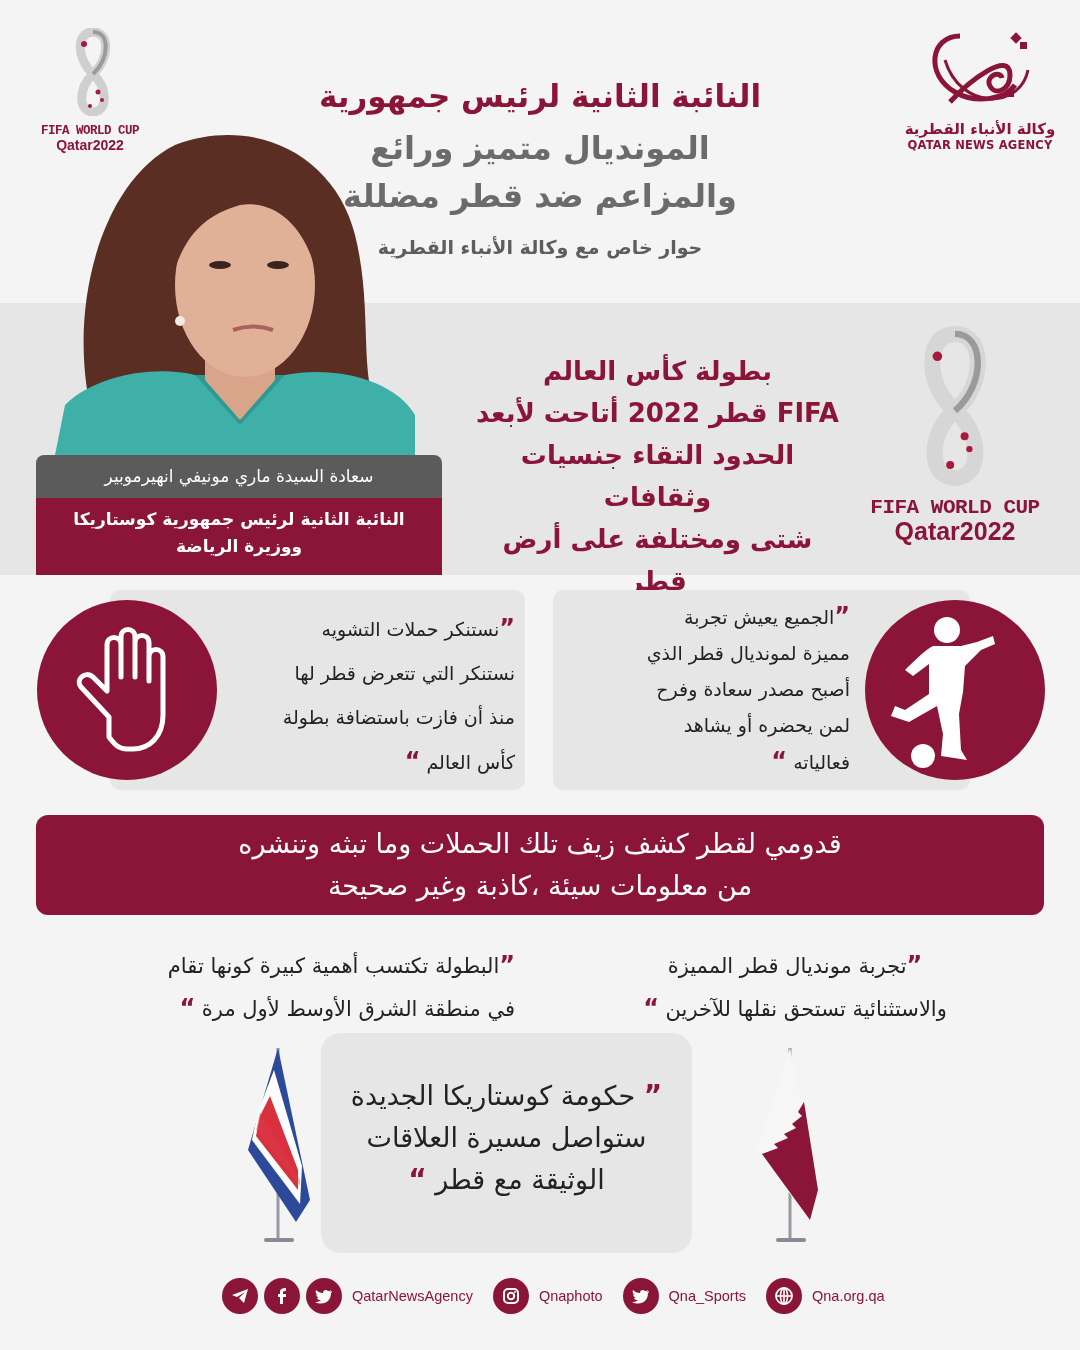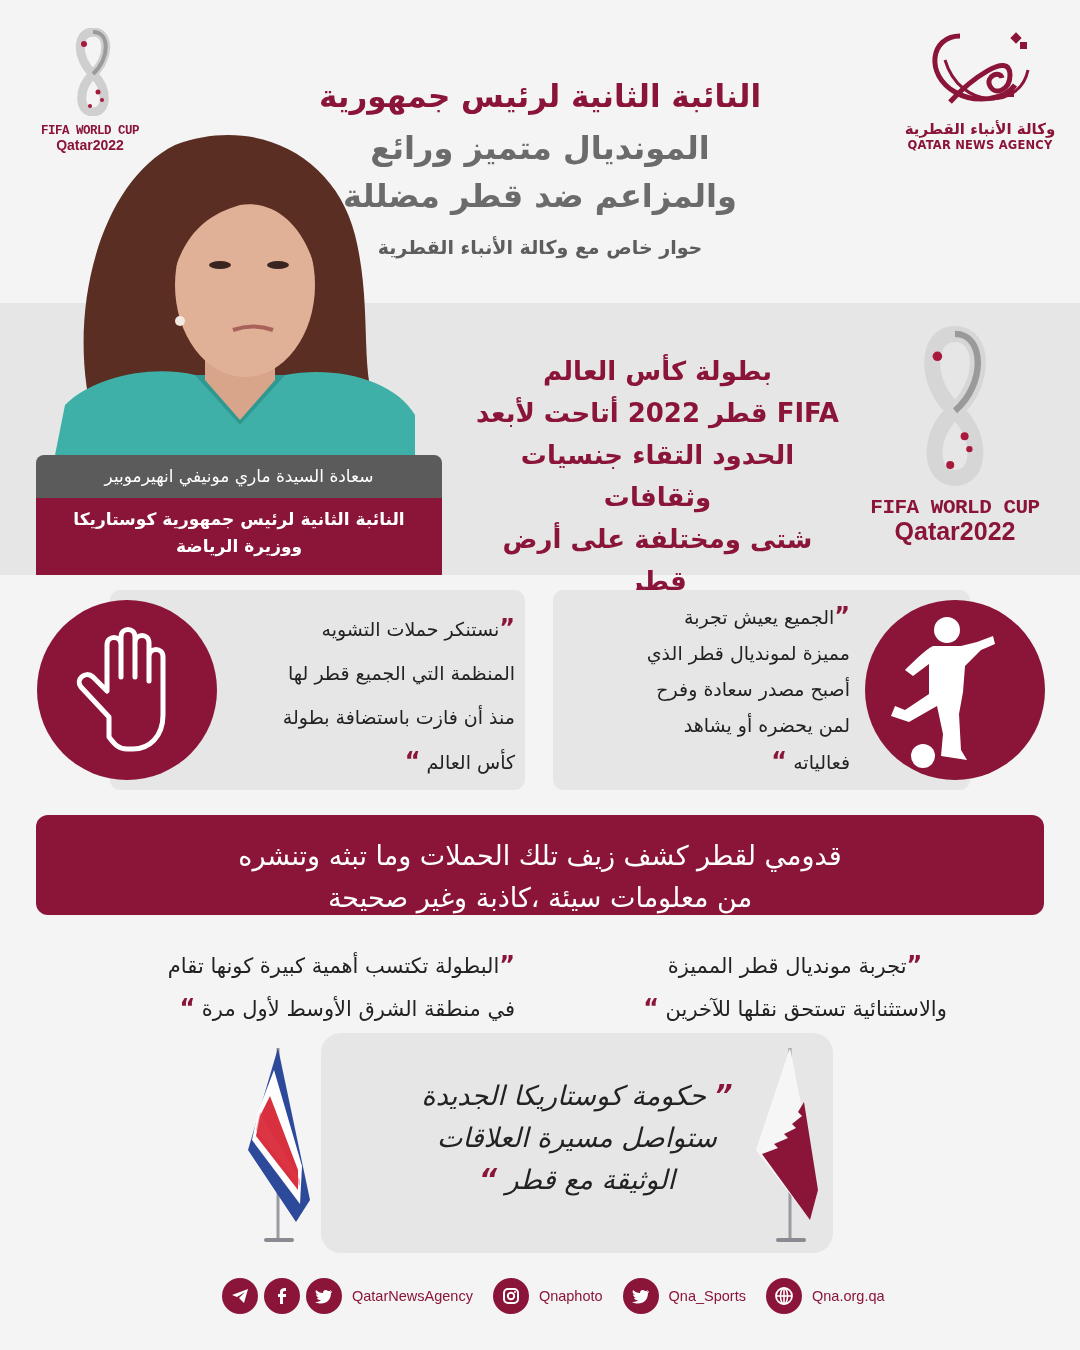--- a/index.html
+++ b/index.html
@@ -59,26 +59,26 @@
   .card { background: #e6e6e6; border-radius: 10px; }
   .card-left { left: 110px; top: 590px; width: 415px; height: 200px; }
   .card-right { left: 553px; top: 590px; width: 417px; height: 200px; }
   .quote-text { font-size: 19px; color: #222; line-height: 44px; }
   .qm { color: #8a1538; font-weight: bold; font-size: 24px; }
 
   .circle { width: 180px; height: 180px; border-radius: 50%; background: #8a1538; display: flex; align-items: center; justify-content: center; }
 
   .banner {
     left: 36px; top: 815px; width: 1008px; height: 100px; background: #8a1538; border-radius: 12px;
-    color: #fff; text-align: center; font-size: 27px; line-height: 42px; padding-top: 20px;
+    color: #fff; text-align: center; font-size: 27px; line-height: 42px; padding-top: 8px;
   }
 
   .bottom-quote { font-size: 21px; line-height: 42px; color: #222; }
 
-  .center-card { left: 321px; top: 1033px; width: 512px; height: 220px; background: #e6e6e6; border-radius: 20px; font-style: italic; }
+  .center-card { left: 321px; top: 1033px; width: 371px; height: 220px; background: #e6e6e6; border-radius: 20px; }
   .center-text { font-size: 27px; line-height: 42px; color: #222; text-align: center; padding-top: 42px; }
 
   .footer { left: 222px; top: 1278px; height: 36px; display: flex; align-items: center; gap: 6px; }
   .soc { width: 36px; height: 36px; border-radius: 50%; background: #8a1538; display: inline-flex; align-items: center; justify-content: center; }
   .soc-label { font-family: Liberation Sans, sans-serif; font-size: 14.5px; color: #8a1538; margin: 0 14px 0 4px; }
 </style>
 </head>
 <body>
 
 <div class="abs title-line1 rtl">النائبة الثانية لرئيس جمهورية</div>
@@ -168,21 +168,21 @@
 </div>
 
 <div class="abs card card-left"></div>
 <div class="abs circle" style="left:37px;top:600px">
   <svg width="120" height="130" viewBox="0 0 120 130">
     <path d="M42 92 L14 62 C8 55, 18 45, 26 52 L40 66 L40 20 C40 10, 54 10, 54 20 L54 52 L54 12 C54 2, 68 2, 68 12 L68 52 L68 18 C68 8, 82 8, 82 18 L82 56 L82 32 C82 22, 96 22, 96 32 L96 90 C96 112, 82 124, 66 124 L60 124 C52 124, 48 120, 42 112 Z" fill="none" stroke="#fff" stroke-width="5" stroke-linejoin="round"></path>
   </svg>
 </div>
 <div class="abs rtl quote-text" style="left:225px;top:606px;width:290px;text-align:right">
   <div><span class="qm">”</span><span>نستنكر حملات التشويه</span></div>
-  <div>المنظمة التي الجميع قطر لها</div>
+  <div>نستنكر التي تتعرض قطر لها</div>
   <div>منذ أن فازت باستضافة بطولة</div>
   <div><span>كأس العالم</span> <span class="qm">“</span></div>
 </div>
 
 <div class="abs card card-right"></div>
 <div class="abs circle" style="left:865px;top:600px">
   <svg width="140" height="160" viewBox="0 0 140 160">
     <circle cx="62" cy="20" r="13" fill="#fff"></circle>
     <path d="M48 36 C40 40, 28 52, 20 60 L28 66 L44 54 L44 84 L20 100 L10 96 L6 106 L24 112 L52 96 L58 124 L56 146 L82 150 L76 140 L74 104 L78 82 L80 56 L96 40 L110 34 L108 26 L92 32 L76 36 Z" fill="#fff"></path>
     <circle cx="38" cy="146" r="12" fill="#fff"></circle>

